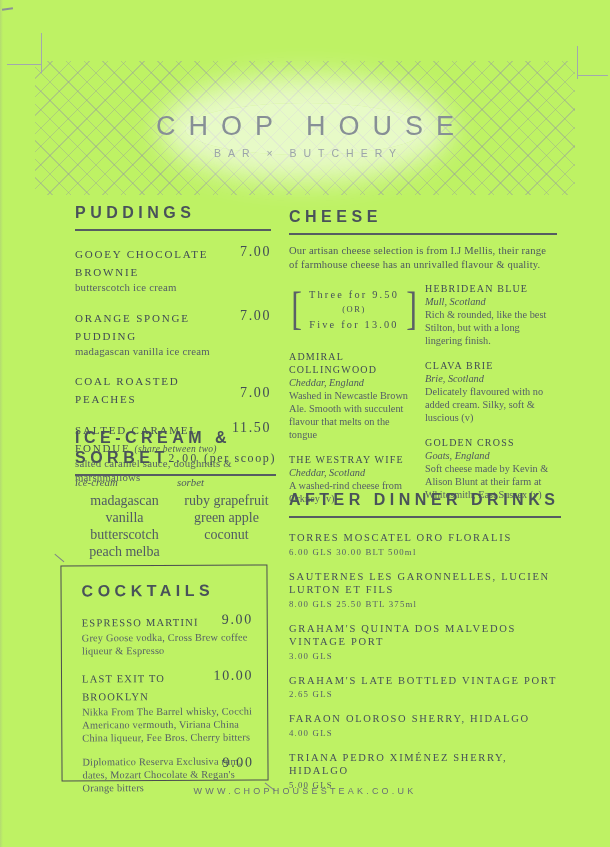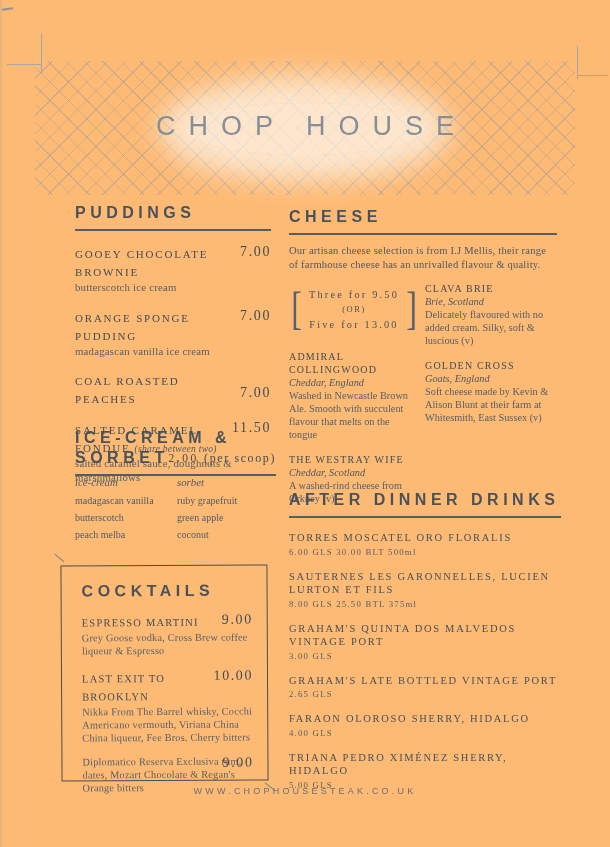--- a/index.html
+++ b/index.html
@@ -1,18 +1,18 @@
 <!DOCTYPE html>
 <html><head>
 <meta charset="utf-8">
 <style>
   html,body { margin:0; padding:0; background:#ffffff; }
   .page {
     position:relative; width:610px; height:847px;
-    background:#fdba74;
+    background:#bef264;
     font-family:"Liberation Serif", serif;
     color:#4a5560; overflow:hidden;
   }
   
   .edge-left { position:absolute; left:0; top:0; width:3px; height:847px;
     background:linear-gradient(90deg, rgba(150,150,150,0.25), rgba(150,150,150,0)); }
   .corner-dash { position:absolute; left:2px; top:8px; width:11px; height:2px; background:#8c9297; transform:rotate(-8deg); }
 
   
   .pattern {
@@ -55,21 +55,21 @@
   .mi-desc { font-size:10.8px; line-height:13.5px; color:#555e67; margin-top:1px; letter-spacing:0.2px; }
 
   
   .ic-head { position:relative; }
   .ic-price { position:absolute; right:0; bottom:2px; font-size:11.5px; letter-spacing:2.5px; color:#424d56; }
   .ic-price .ic-note { font-size:12px; letter-spacing:1.6px; }
   .ic-cols { display:flex; }
   .ic-col { width:100px; }
   .ic-col + .ic-col { margin-left:3px; }
   .ic-colhead { font-style:italic; font-size:10.8px; color:#4e5860; margin-bottom:4px; }
-  .ic-flav { font-size:10px; line-height:17px; color:#515b64; }
+  .ic-flav { font-size:14px; line-height:17px; color:#515b64;text-align:center; }
 
   
   .cocktail-box { position:absolute; left:61px; top:565px; width:207px; height:216px;
     border:1px solid #4b4d50; transform:rotate(-0.3deg); box-sizing:border-box;
     padding:15px 14px 0 20px; }
   .cocktail-box::before { content:""; position:absolute; left:-8px; top:-9px; width:12px; height:1px;
     background:#7d8287; transform:rotate(40deg); }
   .cocktail-box::after { content:""; position:absolute; right:-9px; bottom:-8px; width:13px; height:1px;
     background:#7d8287; transform:rotate(38deg); }
   .cocktail-box .mi-head { padding-right:36px; }
@@ -100,20 +100,21 @@
 <body>
 
 <div class="page">
 
   <div class="edge-left"></div>
   <div class="corner-dash"></div>
 
   <div class="pattern">
     <div class="glow"></div>
     <div class="brand">CHOP HOUSE</div>
+    <div class="brand-sub">BAR × BUTCHERY</div>
   </div>
   <div class="mark" style="left:41px; top:33px; width:1px; height:40px;"></div>
   <div class="mark" style="left:7px;  top:64px; width:35px; height:1px;"></div>
   <div class="mark" style="left:577px; top:46px; width:1px; height:33px;"></div>
   <div class="mark" style="left:578px; top:75px; width:30px; height:1px;"></div>
 
   <section class="sec-puddings">
     <div class="sec-title">PUDDINGS</div>
     <div class="rule"></div>
 
@@ -175,20 +176,25 @@
 
         <div class="ch-item">
           <div class="ch-name">THE WESTRAY WIFE</div>
           <div class="ch-origin">Cheddar, Scotland</div>
           <div class="ch-desc">A washed-rind cheese from Orkney (v)</div>
         </div>
       </div>
 
       <div class="cheese-col-r">
         <div class="ch-item">
+          <div class="ch-name">HEBRIDEAN BLUE</div>
+          <div class="ch-origin">Mull, Scotland</div>
+          <div class="ch-desc">Rich &amp; rounded, like the best Stilton, but with a long lingering finish.</div>
+        </div>
+        <div class="ch-item">
           <div class="ch-name">CLAVA BRIE</div>
           <div class="ch-origin">Brie, Scotland</div>
           <div class="ch-desc">Delicately flavoured with no added cream. Silky, soft &amp; luscious (v)</div>
         </div>
         <div class="ch-item">
           <div class="ch-name">GOLDEN CROSS</div>
           <div class="ch-origin">Goats, England</div>
           <div class="ch-desc">Soft cheese made by Kevin &amp; Alison Blunt at their farm at Whitesmith, East Sussex (v)</div>
         </div>
       </div>

